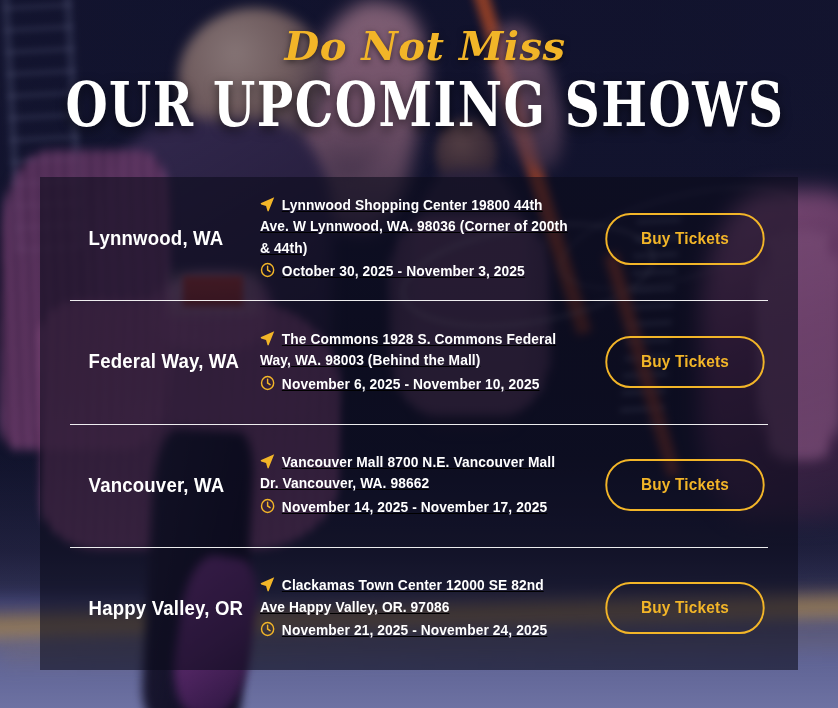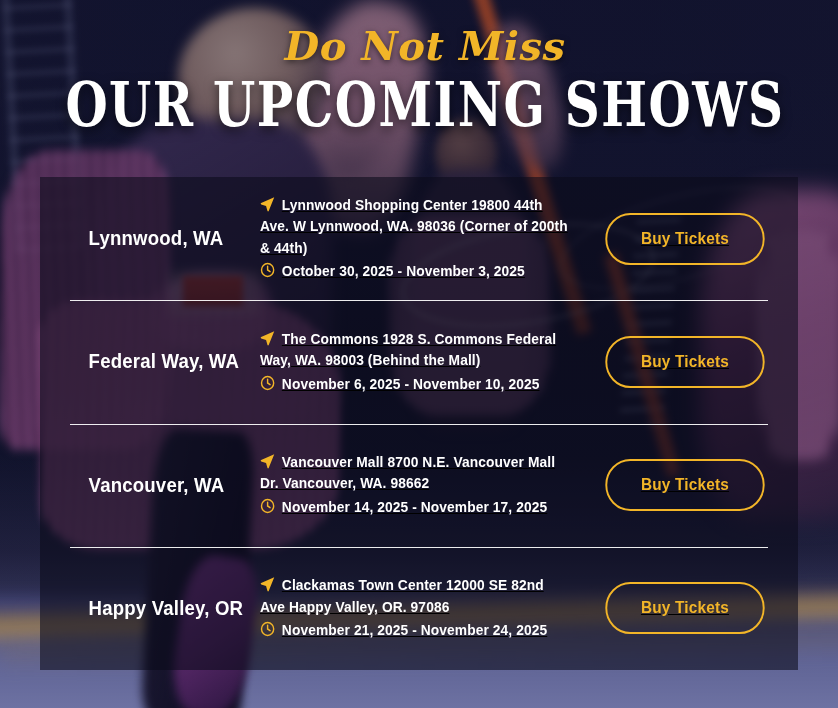--- a/index.html
+++ b/index.html
@@ -405,21 +405,20 @@
     margin-right: 7px;
   }
   .detail-line.dates {
     margin-top: 2px;
   }
 
   .buy-wrap {
     flex: 0 0 166px;
     display: flex;
     justify-content: flex-end;
-    text-decoration: underline;
   }
   .buy-btn {
     display: inline-flex;
     align-items: center;
     justify-content: center;
     width: 166px;
     height: 52px;
     box-sizing: border-box;
     border: 2px solid #f2b528;
     border-radius: 27px;

